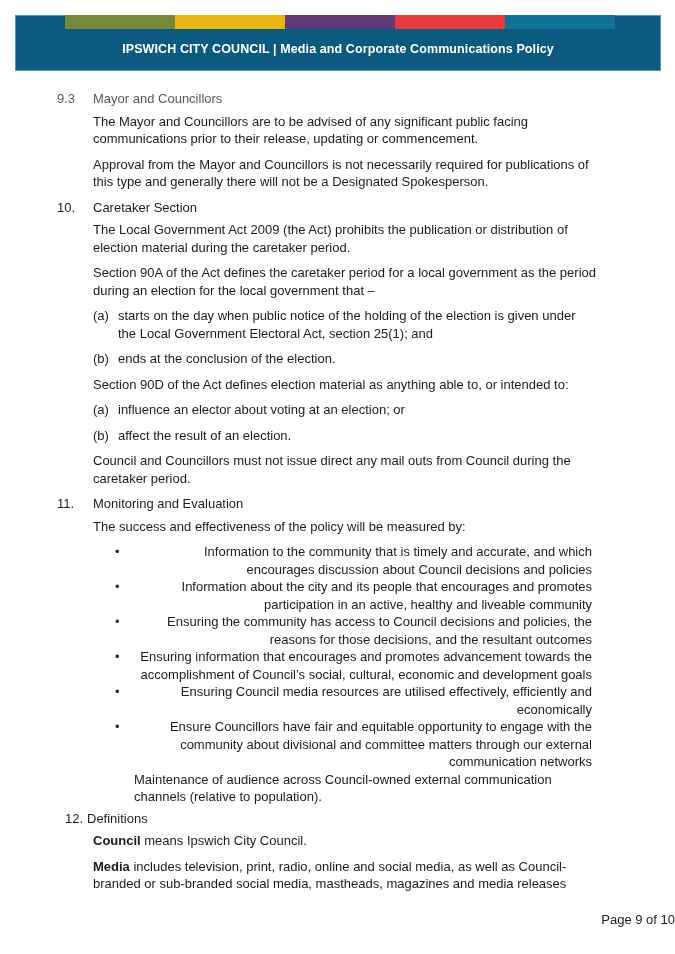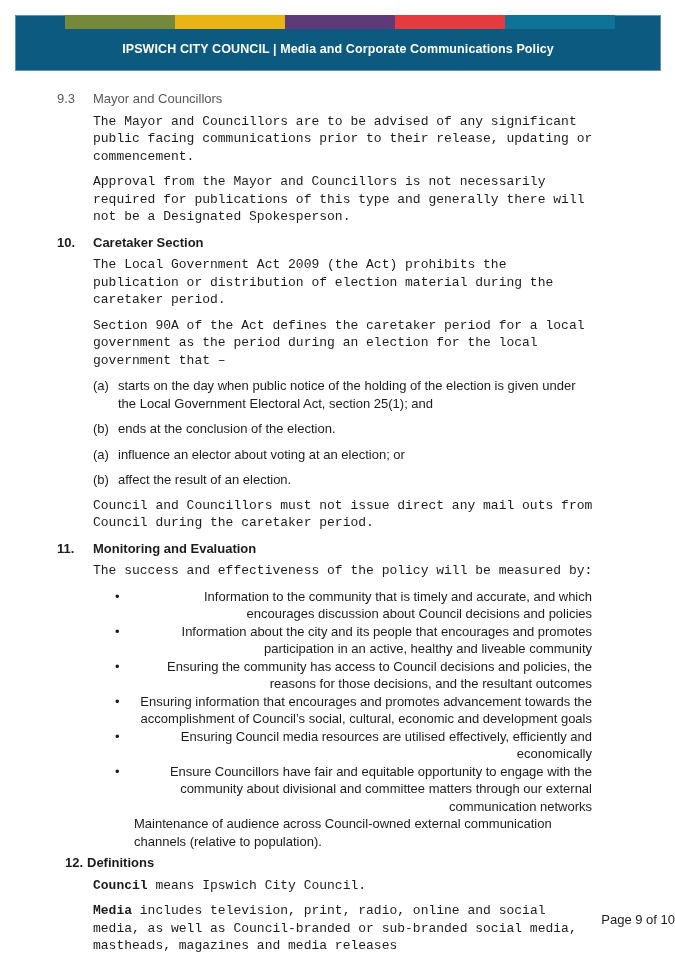--- a/index.html
+++ b/index.html
@@ -41,23 +41,23 @@
     left: 65px;
     top: 15px;
     height: 14px;
     display: flex;
   }
   .stripe { width: 110px; height: 14px; }
 
   
   .content { position: absolute; top: 90px; left: 0; right: 16px; }
 
-  p.body { margin: 0 63px 8px 93px; font-family: Liberation Mono, monospace; }
+  p.body { margin: 0 63px 8px 93px; }
 
-  .h-row { display: flex; margin: 4px 63px 5px 57px; font-weight: bold; }
+  .h-row { display: flex; margin: 4px 63px 5px 57px; font-weight: normal; }
   .h-num { width: 36px; flex: none; }
   .h-row.gray-head { color: #595959; font-weight: normal; margin-top: 0; }
 
   .alpha { display: flex; margin: 0 63px 8px 93px; }
   .alpha-marker { width: 25px; flex: none; }
   .alpha-text { flex: 1; }
 
   .bullets { margin: 0 67px 0 115px; }
   .bullet { display: flex; }
   .bullet-marker { width: 19px; flex: none; }
@@ -114,20 +114,21 @@
 
     <div class="alpha">
       <span class="alpha-marker">(a)</span>
       <span class="alpha-text">starts on the day when public notice of the holding of the election is given under the Local Government Electoral Act, section 25(1); and</span>
     </div>
     <div class="alpha">
       <span class="alpha-marker">(b)</span>
       <span class="alpha-text">ends at the conclusion of the election.</span>
     </div>
 
+    <p class="body">Section 90D of the Act defines election material as anything able to, or intended to:</p>
 
     <div class="alpha">
       <span class="alpha-marker">(a)</span>
       <span class="alpha-text">influence an elector about voting at an election; or</span>
     </div>
     <div class="alpha">
       <span class="alpha-marker">(b)</span>
       <span class="alpha-text">affect the result of an election.</span>
     </div>
 

